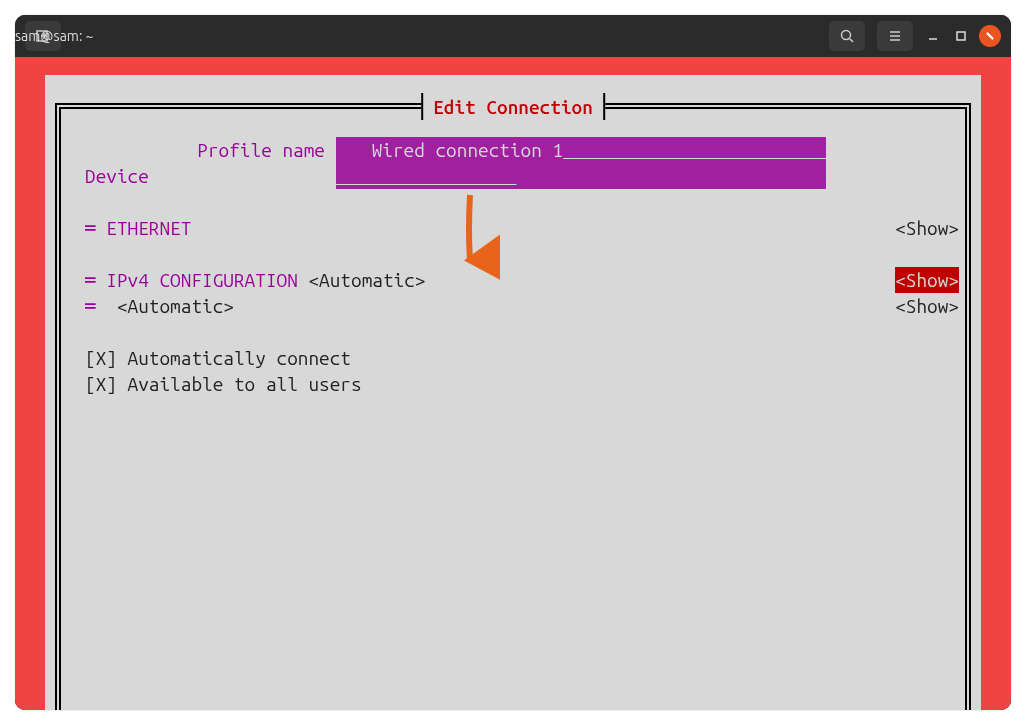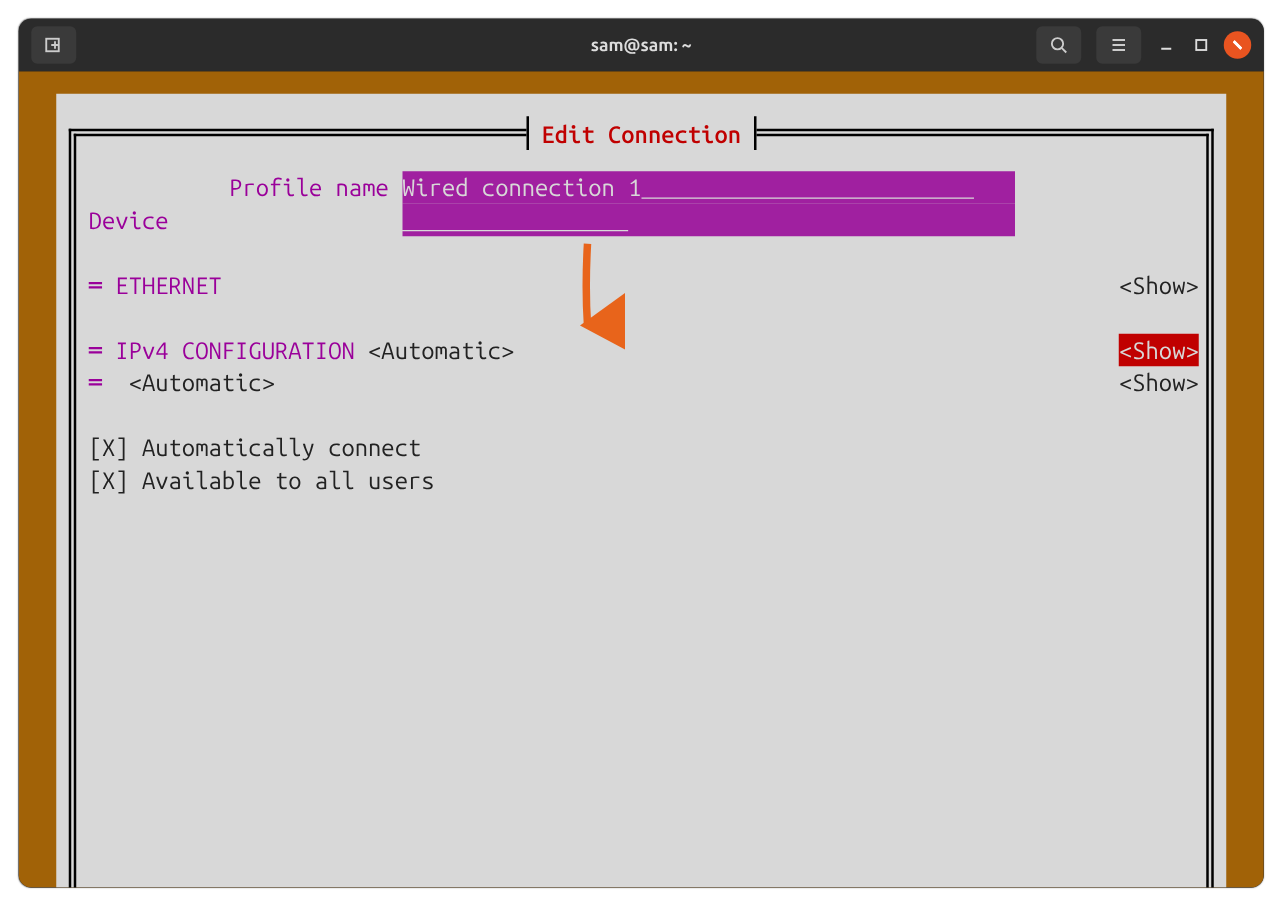--- a/index.html
+++ b/index.html
@@ -38,25 +38,25 @@
     background: #3a3a3a;
     display: flex;
     align-items: center;
     justify-content: center;
     margin: 0 2px;
   }
   .tb-btn svg { display: block; }
   .tb-title {
     position: absolute;
     left: 0; right: 0;
-    text-align: center;
+    text-align: left;
     color: #ddd;
     font-family: Ubuntu, 'DejaVu Sans', sans-serif;
     font-size: 14px;
-    font-weight: 700;
+    font-weight: 400;
     pointer-events: none;
   }
   .tb-right {
     display: flex;
     align-items: center;
     gap: 8px;
     margin-left: auto;
     padding-right: 10px;
   }
   .win-ctrl-min, .win-ctrl-max { 
@@ -67,21 +67,21 @@
   .win-ctrl-close {
     width: 22px; height: 22px;
     border-radius: 50%;
     background: #e95420;
     display: flex; align-items:center; justify-content:center;
   }
   .win-ctrl-close svg line { stroke: #fff; stroke-width: 2; }
   .term-outer {
     width: 100%;
     height: calc(100% - 42px);
-    background: #a16207;
+    background: #ef4444;
     padding: 18px 30px 0 30px;
   }
   .term-panel {
     width: 100%;
     height: 100%;
     background: #d8d8d8;
     position: relative;
     font-size: 19px;
     line-height: 26px;
     font-family: 'Ubuntu Mono', 'DejaVu Sans Mono', monospace;
@@ -109,21 +109,21 @@
     font-weight: 500;
     border-left: 2px solid #000;
     border-right: 2px solid #000;
     height: 27px;
     display: flex;
     align-items: center;
     z-index: 2;
   }
   .content {
     position: absolute;
-    left: 26px; right: 22px; top: 62px;
+    left: 40px; right: 22px; top: 62px;
   }
   .row {
     display: flex;
     white-space: pre;
   }
   .magenta { color: #9a009a; }
   .black { color: #222; }
   .editable {
     background: #a020a0;
     color: #d8d8d8;
@@ -193,21 +193,21 @@
   </div>
 
   <div class="term-outer">
     <div class="term-panel">
       <div class="inner-border"></div>
       <div class="inner-border2"></div>
       <div class="panel-title"> Edit Connection </div>
 
       <div class="content">
         <div class="row">
-          <span class="magenta" style="width:240px; text-align:right; display:inline-block;">Profile name</span><span> </span><span class="editable" style="width:490px;"><span>Wired connection 1</span><span style="text-decoration: underline;">                         </span></span>
+          <span class="magenta" style="width:240px; text-align:right; display:inline-block;">Profile name</span><span> </span><span class="editable" style="width:490px;padding-left:36px;"><span>Wired connection 1</span><span style="text-decoration: underline;">                         </span></span>
         </div>
         <div class="row">
           <span class="magenta" style="width:240px; display:inline-block;">Device</span><span> </span><span class="editable" style="width:490px;"><span style="text-decoration: underline;">                 </span></span>
         </div>
         <div class="row">&nbsp;</div>
         <div class="row">
           <span class="magenta">═ </span><span class="magenta">ETHERNET</span>
           <span class="right black">&lt;Show&gt;</span>
         </div>
         <div class="row">&nbsp;</div>

